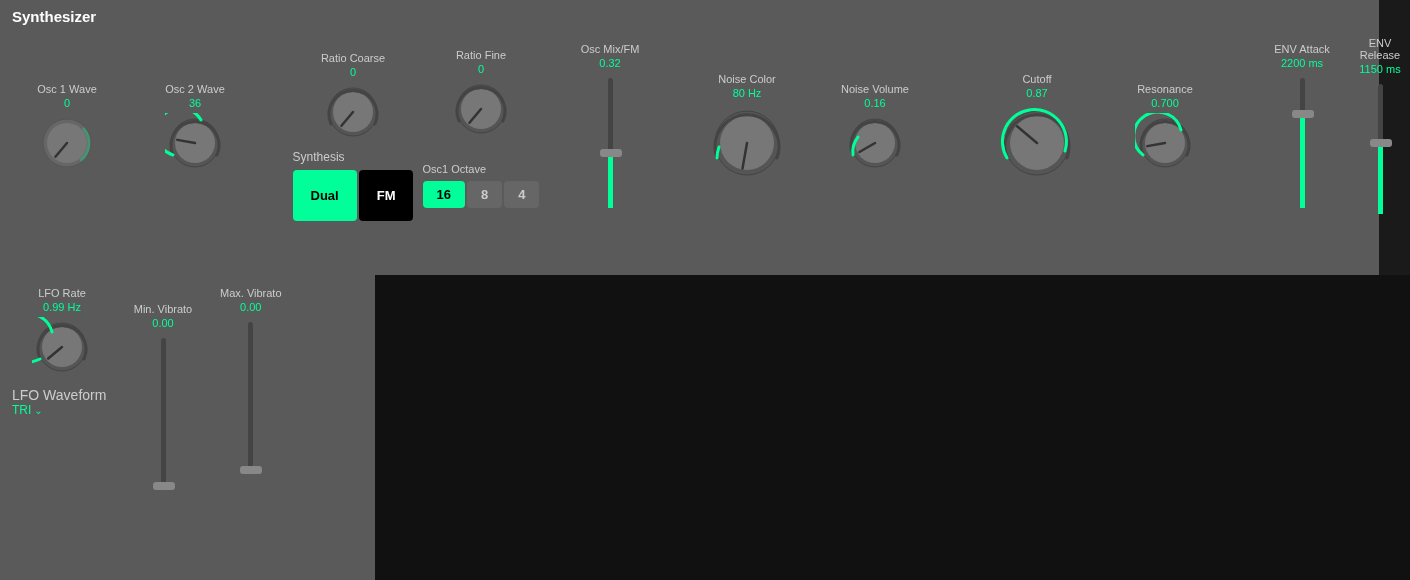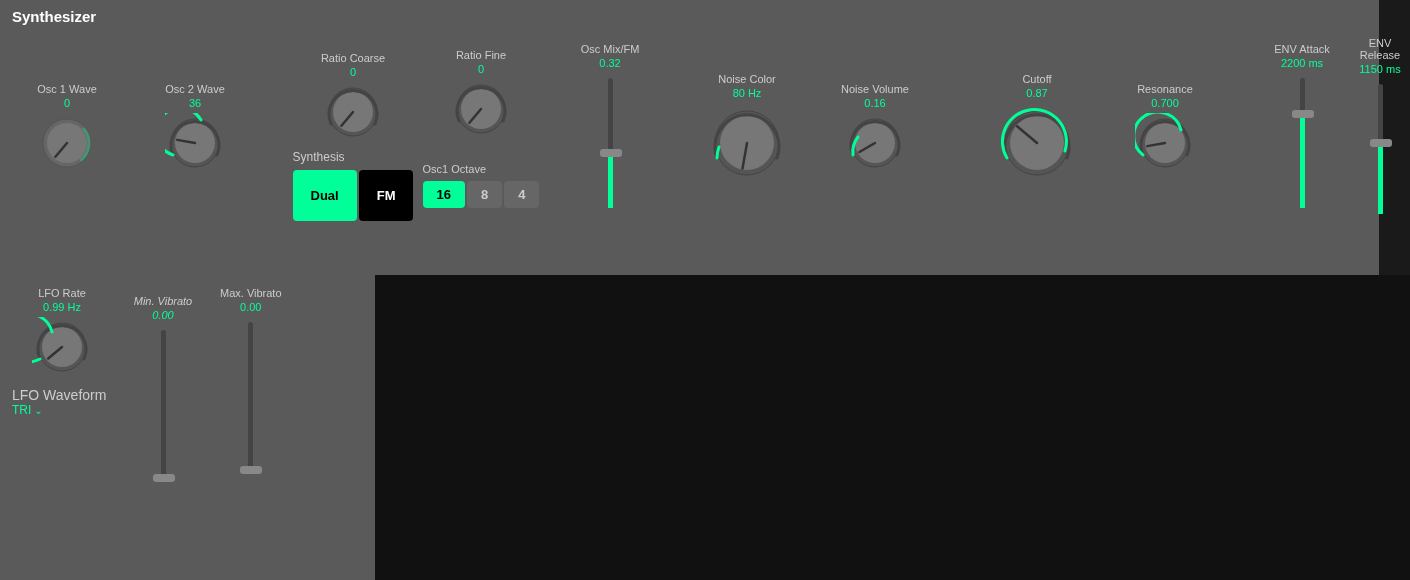--- a/index.html
+++ b/index.html
@@ -410,21 +410,21 @@
 
       <div class="lfo-waveform-section" style="margin-top:10px;align-self:flex-start;">
         <div class="lfo-waveform-label">LFO Waveform</div>
         <div class="lfo-waveform-value">
           <span>TRI</span>
           <span class="dropdown-arrow">⌄</span>
         </div>
       </div>
     </div>
 
-    <div class="slider-group" style="margin-top:8px;margin-left:10px;font-style:italic;">
+    <div class="slider-group" style="margin-top:16px;margin-left:10px;">
       <div class="slider-label">Min. Vibrato</div>
       <div class="slider-value">0.00</div>
       <div style="position:relative;height:160px;display:flex;align-items:center;justify-content:center;">
         <div style="width:5px;height:150px;background:#444;border-radius:3px;position:relative;">
           <div style="width:22px;height:8px;background:#888;border-radius:3px;position:absolute;left:-8px;bottom:2px;transform:translateY(50%);"></div>
         </div>
       </div>
     </div>
 
     <div class="slider-group" style="margin-top:0;margin-left:16px;">

